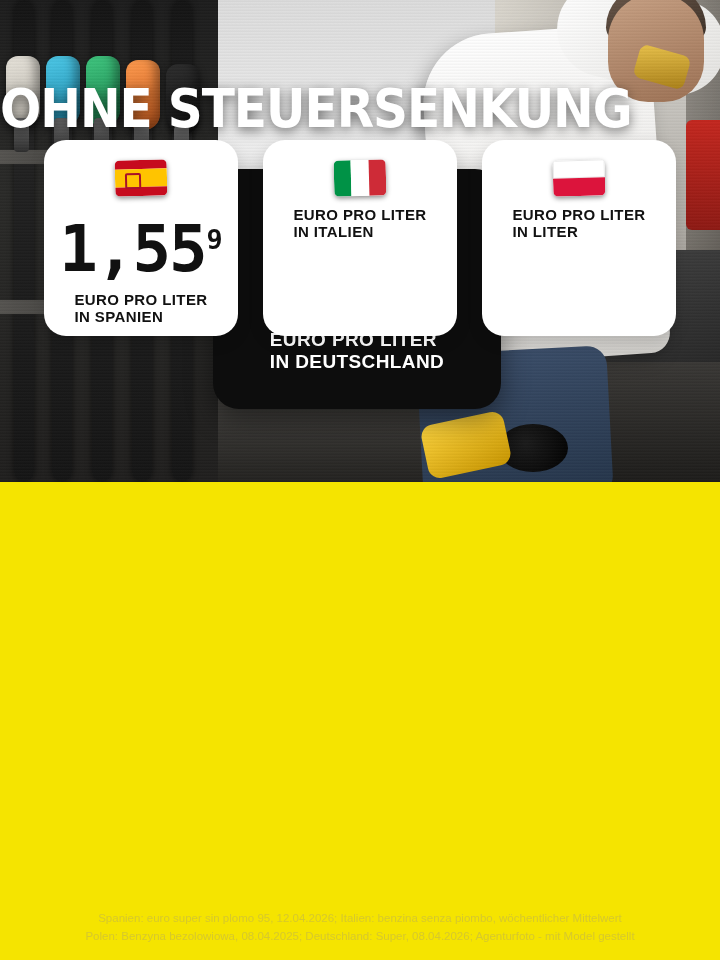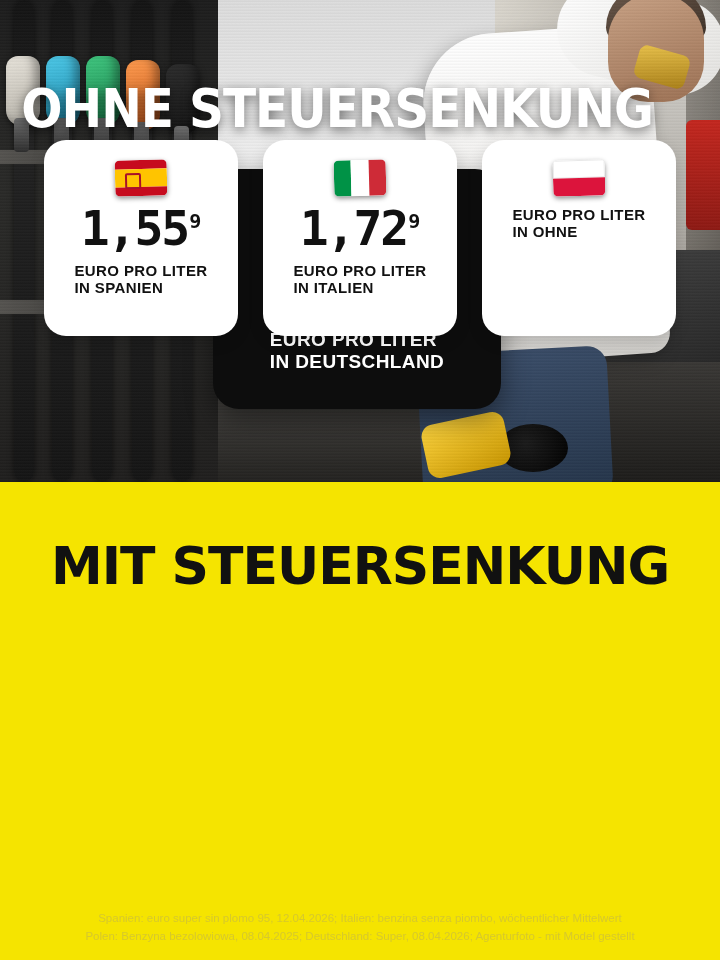--- a/index.html
+++ b/index.html
@@ -207,21 +207,21 @@
       repeating-linear-gradient(0deg, rgba(0,0,0,0.03) 0px, rgba(0,0,0,0.03) 1px, rgba(255,255,255,0.02) 2px, rgba(255,255,255,0.02) 3px);
     pointer-events: none;
   }
 
   
   .headline-top {
     position: absolute;
     left: 0;
     top: 82px;
     width: 674px;
-    text-align: center;
+    text-align: left;
     color: #ffffff;
     font-size: 54px;
     line-height: 1;
     font-weight: 900;
     letter-spacing: -1px;
     font-stretch: condensed;
     text-shadow: 0 3px 12px rgba(0,0,0,0.55);
     font-family: "DejaVu Sans", "Liberation Sans", sans-serif;
   }
   .headline-bottom {
@@ -327,22 +327,22 @@
     box-shadow: 0 6px 16px rgba(0,0,0,0.14);
     display: flex;
     flex-direction: column;
     align-items: center;
     justify-content: flex-start;
     padding-top: 20px;
     box-sizing: border-box;
   }
   .mini-card .price {
     color: #111111;
-    font-size: 48px;
-    margin-top: 8px;
+    font-size: 64px;
+    margin-top: 21px;
   }
   .mini-card .sub-line {
     color: #111111;
     font-size: 15px;
     margin-top: 10px;
   }
 
   
   .footnote {
     position: absolute;
@@ -408,21 +408,20 @@
       <span>2,24</span><span class="sup">9</span>
     </div>
     <div class="sub-line">
       <div>EURO PRO LITER</div>
       <div>IN DEUTSCHLAND</div>
     </div>
   </div>
 
   <div class="yellow-section"></div>
 
-  <div class="headline-bottom">MIT STEUERSENKUNG</div>
 
   <div class="cards-row">
 
     <div class="mini-card">
       <div class="flag flag-small">
         <div class="band" style="top:0;height:25%;background:#c60b1e;"></div>
         <div class="band" style="top:25%;height:50%;background:#ffc400;"></div>
         <div class="band" style="top:75%;height:25%;background:#c60b1e;"></div>
         <div style="position:absolute;left:10px;top:13px;width:12px;height:12px;border:2px solid #a8102a;border-radius:2px;"></div>
       </div>
@@ -434,37 +433,34 @@
         <div>IN SPANIEN</div>
       </div>
     </div>
 
     <div class="mini-card">
       <div class="flag flag-small">
         <div class="vband" style="left:0;width:33.33%;background:#009246;"></div>
         <div class="vband" style="left:33.33%;width:33.33%;background:#ffffff;"></div>
         <div class="vband" style="left:66.66%;width:33.34%;background:#ce2b37;"></div>
       </div>
-      <div class="price">
-        <span>1,72</span><span class="sup">9</span>
-      </div>
       <div class="sub-line">
         <div>EURO PRO LITER</div>
         <div>IN ITALIEN</div>
       </div>
     </div>
 
     <div class="mini-card">
       <div class="flag flag-small">
         <div class="band" style="top:0;height:50%;background:#ffffff;border:1px solid #e8e8e8;box-sizing:border-box;"></div>
         <div class="band" style="top:50%;height:50%;background:#dc143c;"></div>
       </div>
       <div class="sub-line">
         <div>EURO PRO LITER</div>
-        <div>IN OHNE</div>
+        <div>IN LITER</div>
       </div>
     </div>
 
   </div>
 
   <div class="footnote">
     <div>Spanien: euro super sin plomo 95, 12.04.2026; Italien: benzina senza piombo, wöchentlicher Mittelwert</div>
     <div>Polen: Benzyna bezolowiowa, 08.04.2025; Deutschland: Super, 08.04.2026; Agenturfoto - mit Model gestellt</div>
   </div>
 

